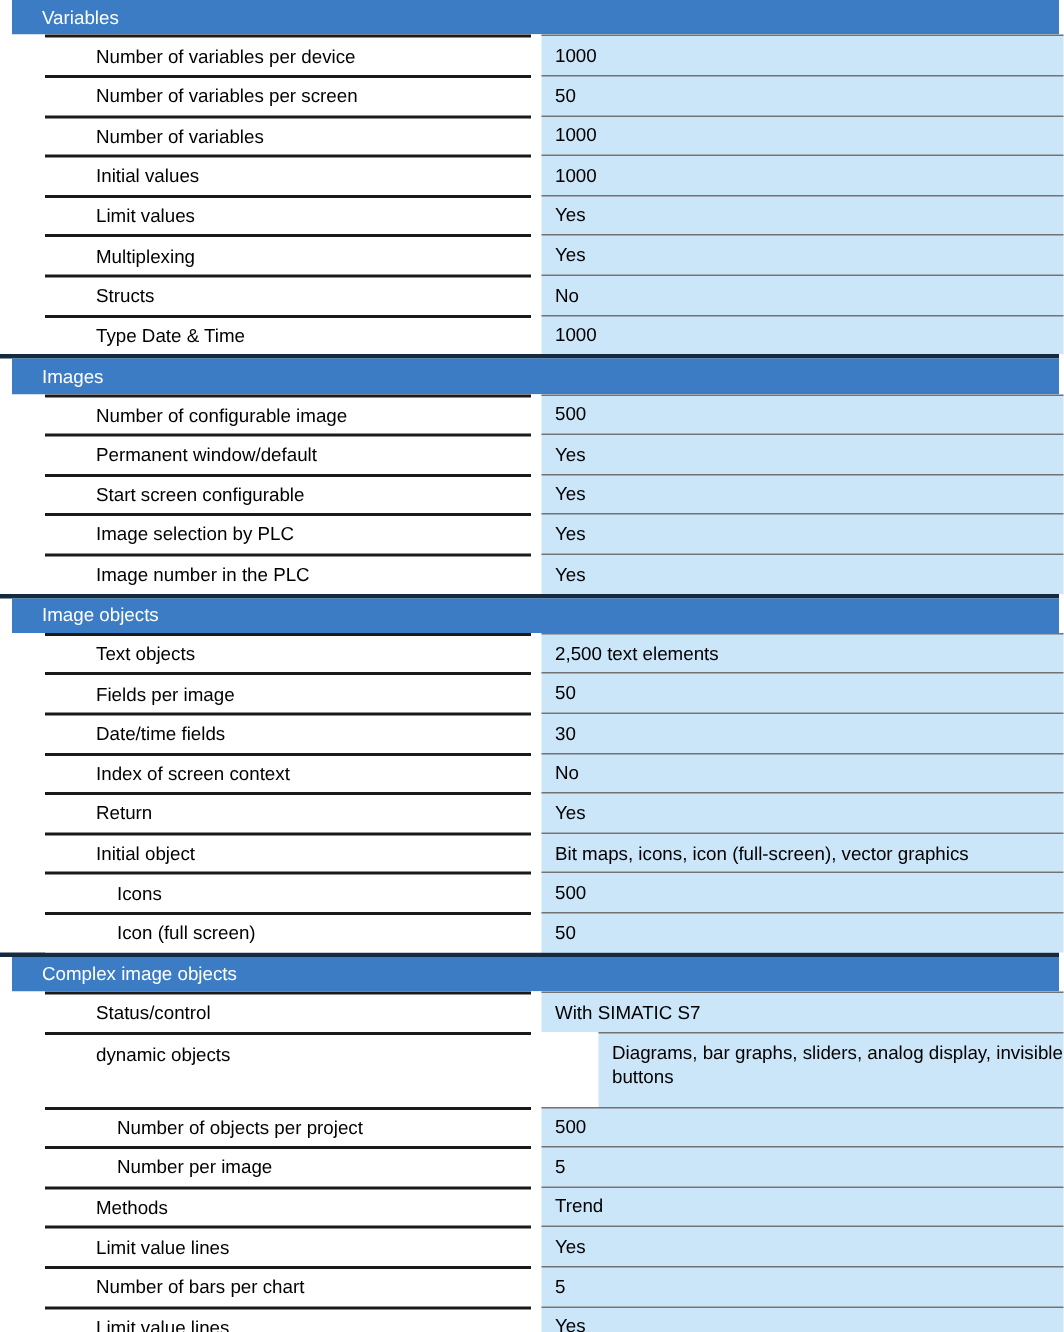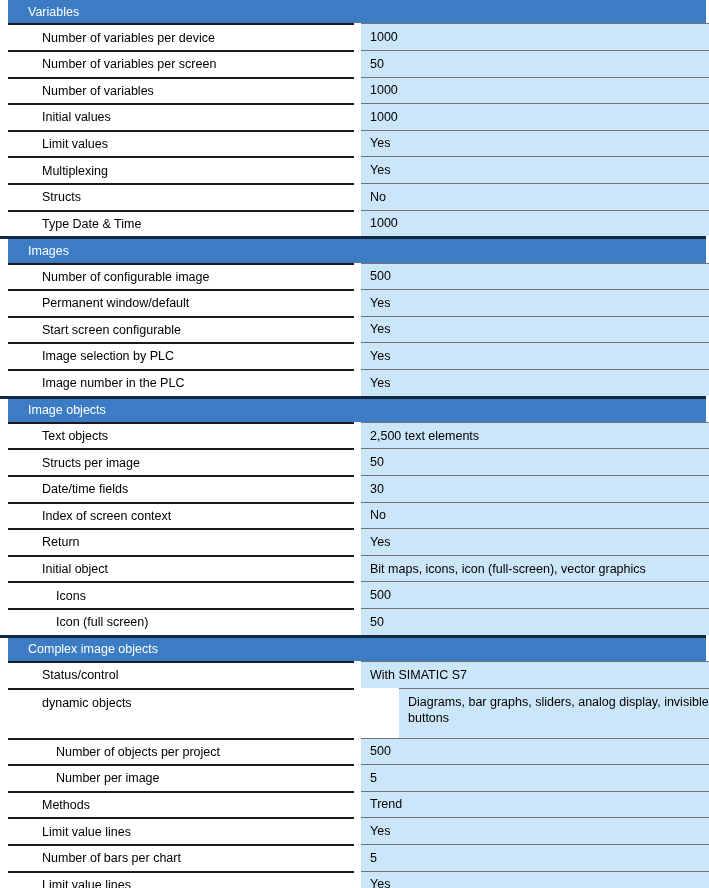--- a/index.html
+++ b/index.html
@@ -39,20 +39,21 @@
     align-items: center;
     font-size: 12.5px;
     line-height: 1.3;
     overflow: hidden;
   }
   .cell.label {
     border-top: 2px solid var(--line, #1a1a1a);
     padding-left: 34px;
     padding-right: 8px;
     background: #fff;
+    margin-left: 22px;
   }
   .row.indent-2 .cell.label { padding-left: 48px; }
   .gap { background: #fff; }
   .cell.value {
     border-top: 1px solid #737373;
     background: var(--value-bg, #cbe5f9);
     padding-left: 9px;
     padding-right: 12px;
   }
   .row.tall .cell { align-items: flex-start; padding-top: 5.5px; }
@@ -152,21 +153,21 @@
   <section class="section">
     <div class="section-header">Image objects</div>
     <div class="rows">
   <div class="row">
     <div class="cell label">Text objects</div>
     <div class="gap"></div>
     <div class="cell value">2,500 text elements</div>
   </div>
 
   <div class="row">
-    <div class="cell label">Structs per image</div>
+    <div class="cell label">Fields per image</div>
     <div class="gap"></div>
     <div class="cell value">50</div>
   </div>
 
   <div class="row">
     <div class="cell label">Date/time fields</div>
     <div class="gap"></div>
     <div class="cell value">30</div>
   </div>
 

